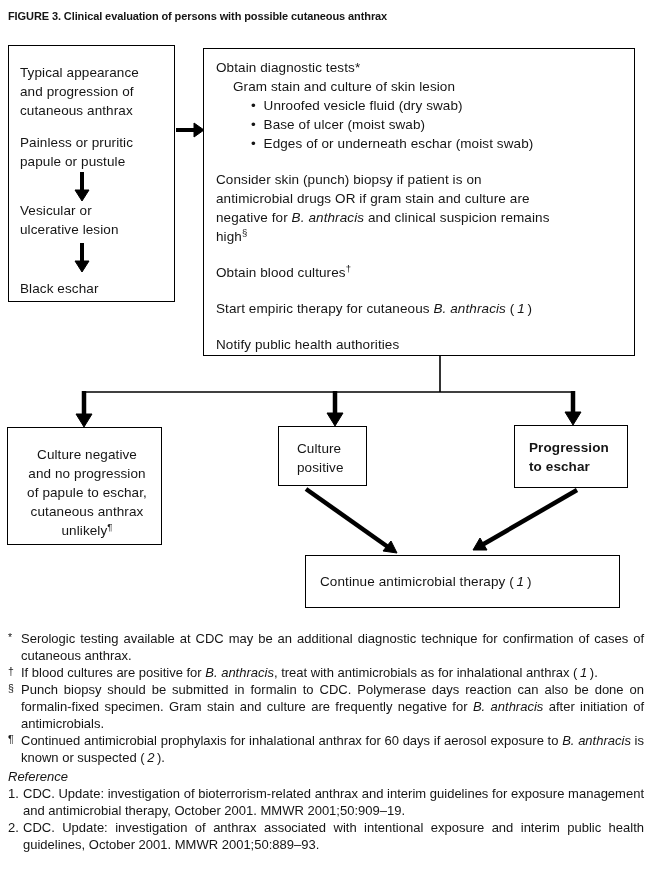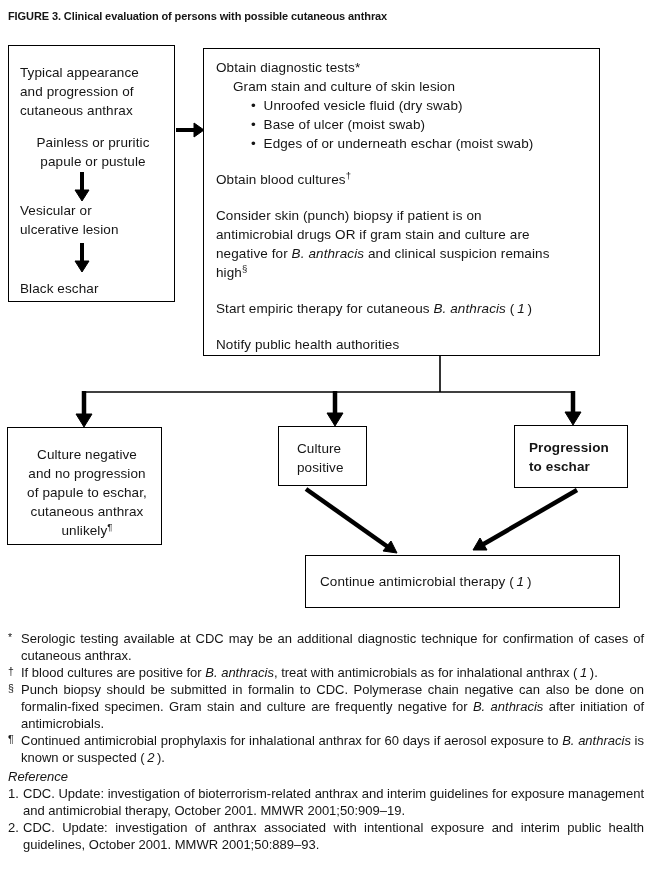--- a/index.html
+++ b/index.html
@@ -16,25 +16,25 @@
     font-size:11px;font-weight:bold;letter-spacing:-0.1px;
   }
 
   .box{
     position:absolute;border:1.6px solid #000;background:#fff;
     box-sizing:border-box;font-size:13.5px;line-height:19px;letter-spacing:0.1px;
   }
   .box p{margin:0;}
 
   #typical-box{left:8px;top:45px;width:167px;height:257px;padding:17px 8px 0 11px;}
-  #typical-box .gap13{margin-top:13px;text-align:center;}
+  #typical-box .gap13{margin-top:13px;}
   #typical-box .gap30{margin-top:30px;}
   #typical-box .gap40{margin-top:40px;}
 
-  #main-box{left:203px;top:48px;width:397px;height:308px;padding:9px 10px 11px 12px;}
+  #main-box{left:203px;top:48px;width:432px;height:308px;padding:9px 10px 11px 12px;}
   #main-box .ind1{padding-left:17px;}
   #main-box .ind2{padding-left:35px;}
   #main-box .gap{margin-top:17px;}
 
   #culture-negative-box{left:7px;top:427px;width:155px;height:118px;padding:17px 6px 0 11px;text-align:center;}
   #culture-positive-box{left:278px;top:426px;width:89px;height:60px;padding:12px 4px 8px 18px;}
   #progression-box{left:514px;top:425px;width:114px;height:63px;padding:12px 4px 0 14px;font-weight:bold;}
   #continue-box{left:305px;top:555px;width:315px;height:53px;display:flex;align-items:center;padding-left:14px;}
 
   #flow-svg{position:absolute;left:0;top:0;pointer-events:none;}
@@ -58,22 +58,22 @@
   <p class="gap30"><span>Vesicular or</span><br><span>ulcerative lesion</span></p>
   <p class="gap40"><span>Black eschar</span></p>
 </div>
 
 <div class="box" id="main-box">
   <p><span>Obtain diagnostic tests*</span></p>
   <p class="ind1"><span>Gram stain and culture of skin lesion</span></p>
   <p class="ind2"><span>•&nbsp; Unroofed vesicle fluid (dry swab)</span></p>
   <p class="ind2"><span>•&nbsp; Base of ulcer (moist swab)</span></p>
   <p class="ind2"><span>•&nbsp; Edges of or underneath eschar (moist swab)</span></p>
+  <p class="gap"><span>Consider skin (punch) biopsy if patient is on</span><br><span>antimicrobial drugs OR if gram stain and culture are</span><br><span>negative for </span><span class="it">B. anthracis</span><span> and clinical suspicion remains</span><br><span>high</span><sup>§</sup></p>
   <p class="gap"><span>Obtain blood cultures</span><sup>†</sup></p>
-  <p class="gap"><span>Consider skin (punch) biopsy if patient is on</span><br><span>antimicrobial drugs OR if gram stain and culture are</span><br><span>negative for </span><span class="it">B. anthracis</span><span> and clinical suspicion remains</span><br><span>high</span><sup>§</sup></p>
   <p class="gap"><span>Start empiric therapy for cutaneous </span><span class="it">B. anthracis</span><span> ( </span><span class="it">1</span><span> )</span></p>
   <p class="gap"><span>Notify public health authorities</span></p>
 </div>
 
 <div class="box" id="culture-negative-box">
   <p><span>Culture negative</span><br><span>and no progression</span><br><span>of papule to eschar,</span><br><span>cutaneous anthrax</span><br><span>unlikely</span><sup>¶</sup></p>
 </div>
 
 <div class="box" id="culture-positive-box">
   <p><span>Culture</span><br><span>positive</span></p>
@@ -127,21 +127,21 @@
 </svg>
 
 <div id="notes">
   <p class="fn">
     <span class="fn-marker">*</span><span><span>Serologic testing available at CDC may be an additional diagnostic technique for confirmation of cases of cutaneous anthrax.</span></span>
   </p>
   <p class="fn">
     <span class="fn-marker">†</span><span><span>If blood cultures are positive for </span><span class="it">B. anthracis</span><span>, treat with antimicrobials as for inhalational anthrax ( </span><span class="it">1</span><span> ).</span></span>
   </p>
   <p class="fn">
-    <span class="fn-marker">§</span><span><span>Punch biopsy should be submitted in formalin to CDC. Polymerase chain negative can also be done on formalin-fixed specimen. Gram stain and culture are frequently negative for </span><span class="it">B. anthracis</span><span> after initiation of antimicrobials.</span></span>
+    <span class="fn-marker">§</span><span><span>Punch biopsy should be submitted in formalin to CDC. Polymerase days reaction can also be done on formalin-fixed specimen. Gram stain and culture are frequently negative for </span><span class="it">B. anthracis</span><span> after initiation of antimicrobials.</span></span>
   </p>
   <p class="fn">
     <span class="fn-marker">¶</span><span><span>Continued antimicrobial prophylaxis for inhalational anthrax for 60 days if aerosol exposure to </span><span class="it">B. anthracis</span><span> is known or suspected ( </span><span class="it">2</span><span> ).</span></span>
   </p>
 
   <div id="reference-block">
     <p id="reference-heading">Reference</p>
     <p class="ref-item">
       <span class="ref-num">1.</span><span><span>CDC. Update: investigation of bioterrorism-related anthrax and interim guidelines for exposure management and antimicrobial therapy, October 2001. MMWR 2001;50:909–19.</span></span>
     </p>

